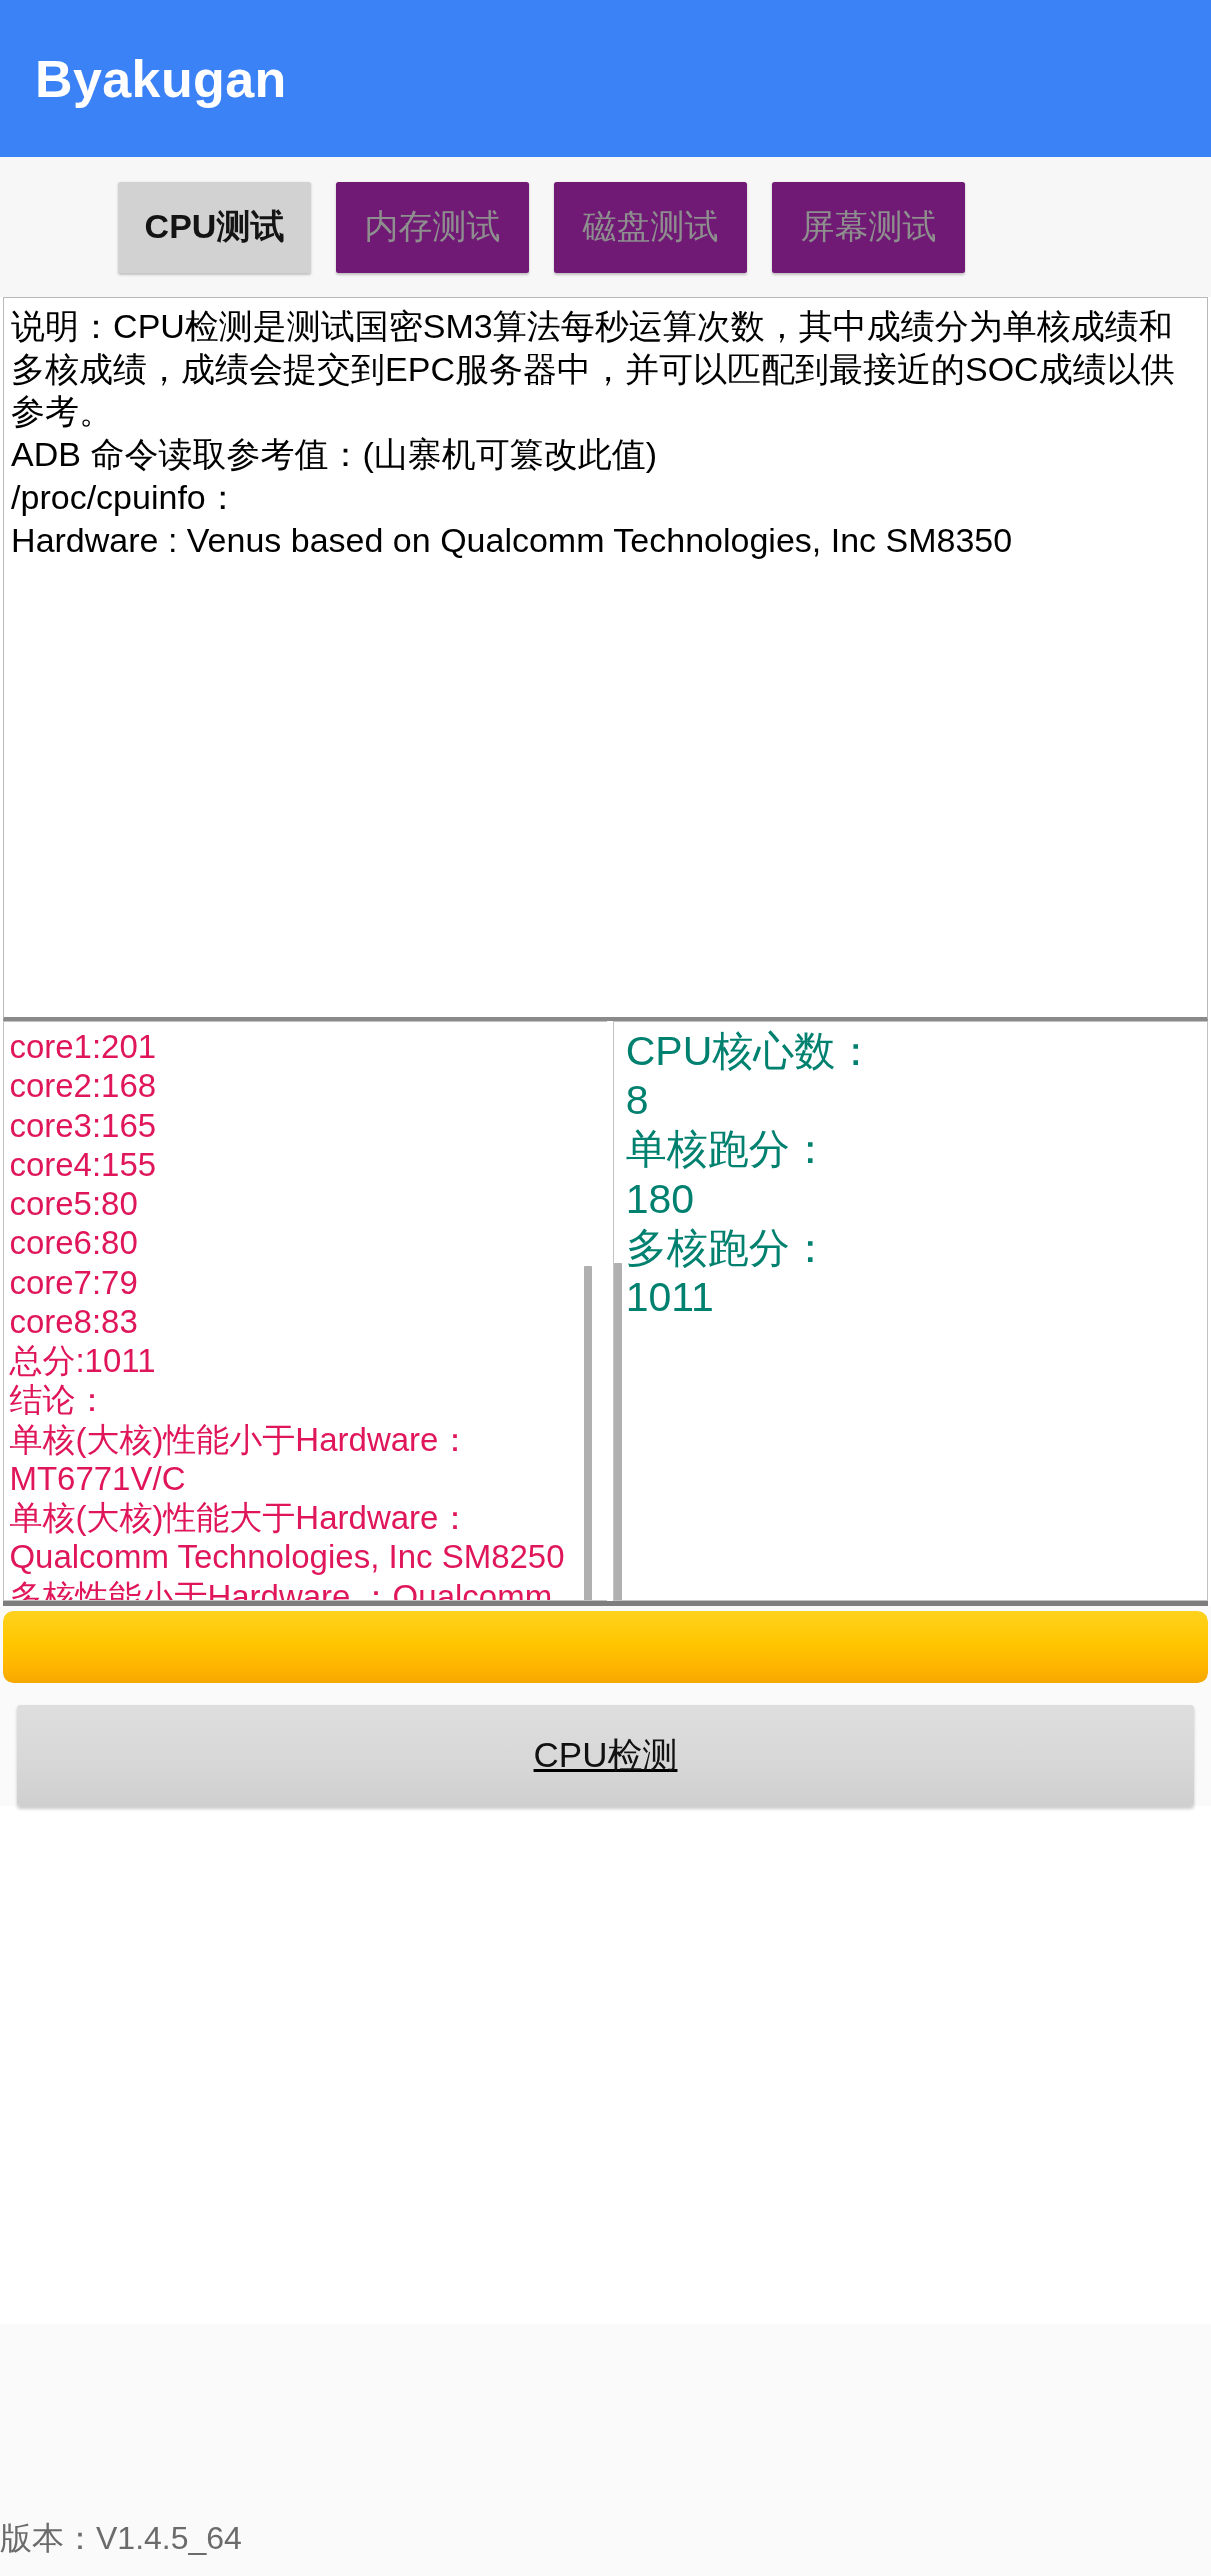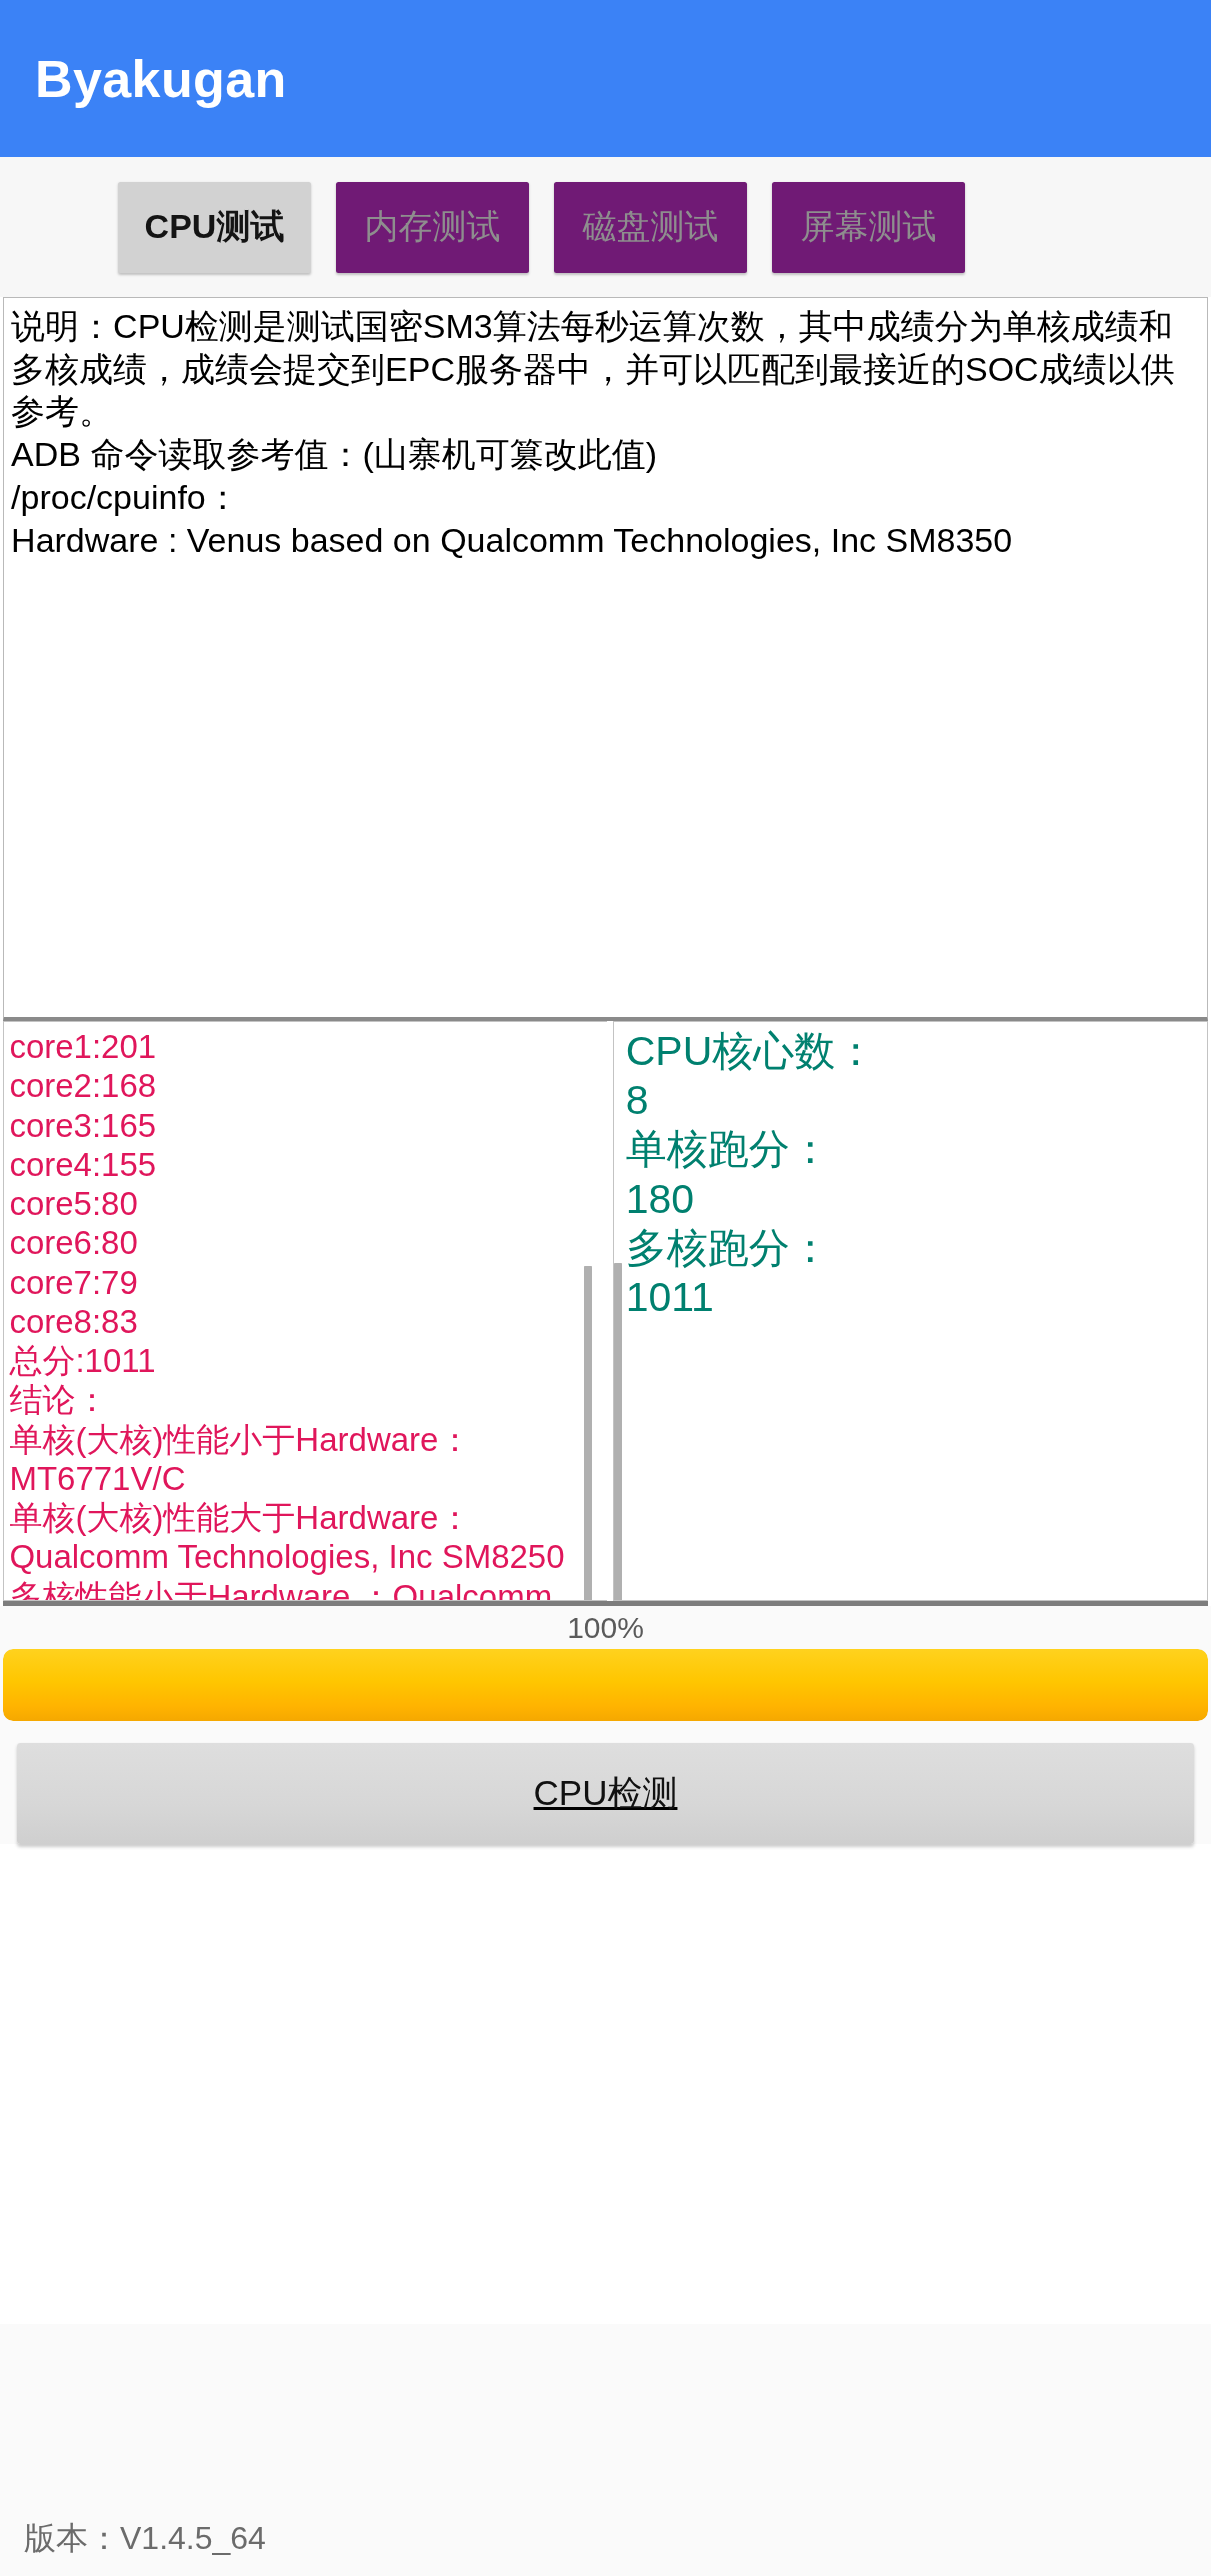--- a/index.html
+++ b/index.html
@@ -194,21 +194,21 @@
   #footer {
     position: absolute;
     left: 0;
     bottom: 0;
     width: 100%;
     height: 252px;
     background: #fafafa;
   }
   #version-text {
     position: absolute;
-    left: 24px;
+    left: 0;
     bottom: 15px;
     font-size: 32px;
     color: #6b6b6b;
   }
 </style>
 </head>
 <body>
 
 <div id="app-bar">
   <div id="app-title">Byakugan</div>
@@ -257,21 +257,20 @@
 单核跑分：
 180
 多核跑分：
 1011</div>
   </div>
 
 </div>
 <div id="results-underline"></div>
 
 <div id="progress-section">
-  <div id="progress-label">100%</div>
   <div id="progress-track">
     <div id="progress-fill"></div>
   </div>
 </div>
 
 <div id="action-row">
   <button id="run-button">CPU检测</button>
 </div>
 
 <div id="footer">

